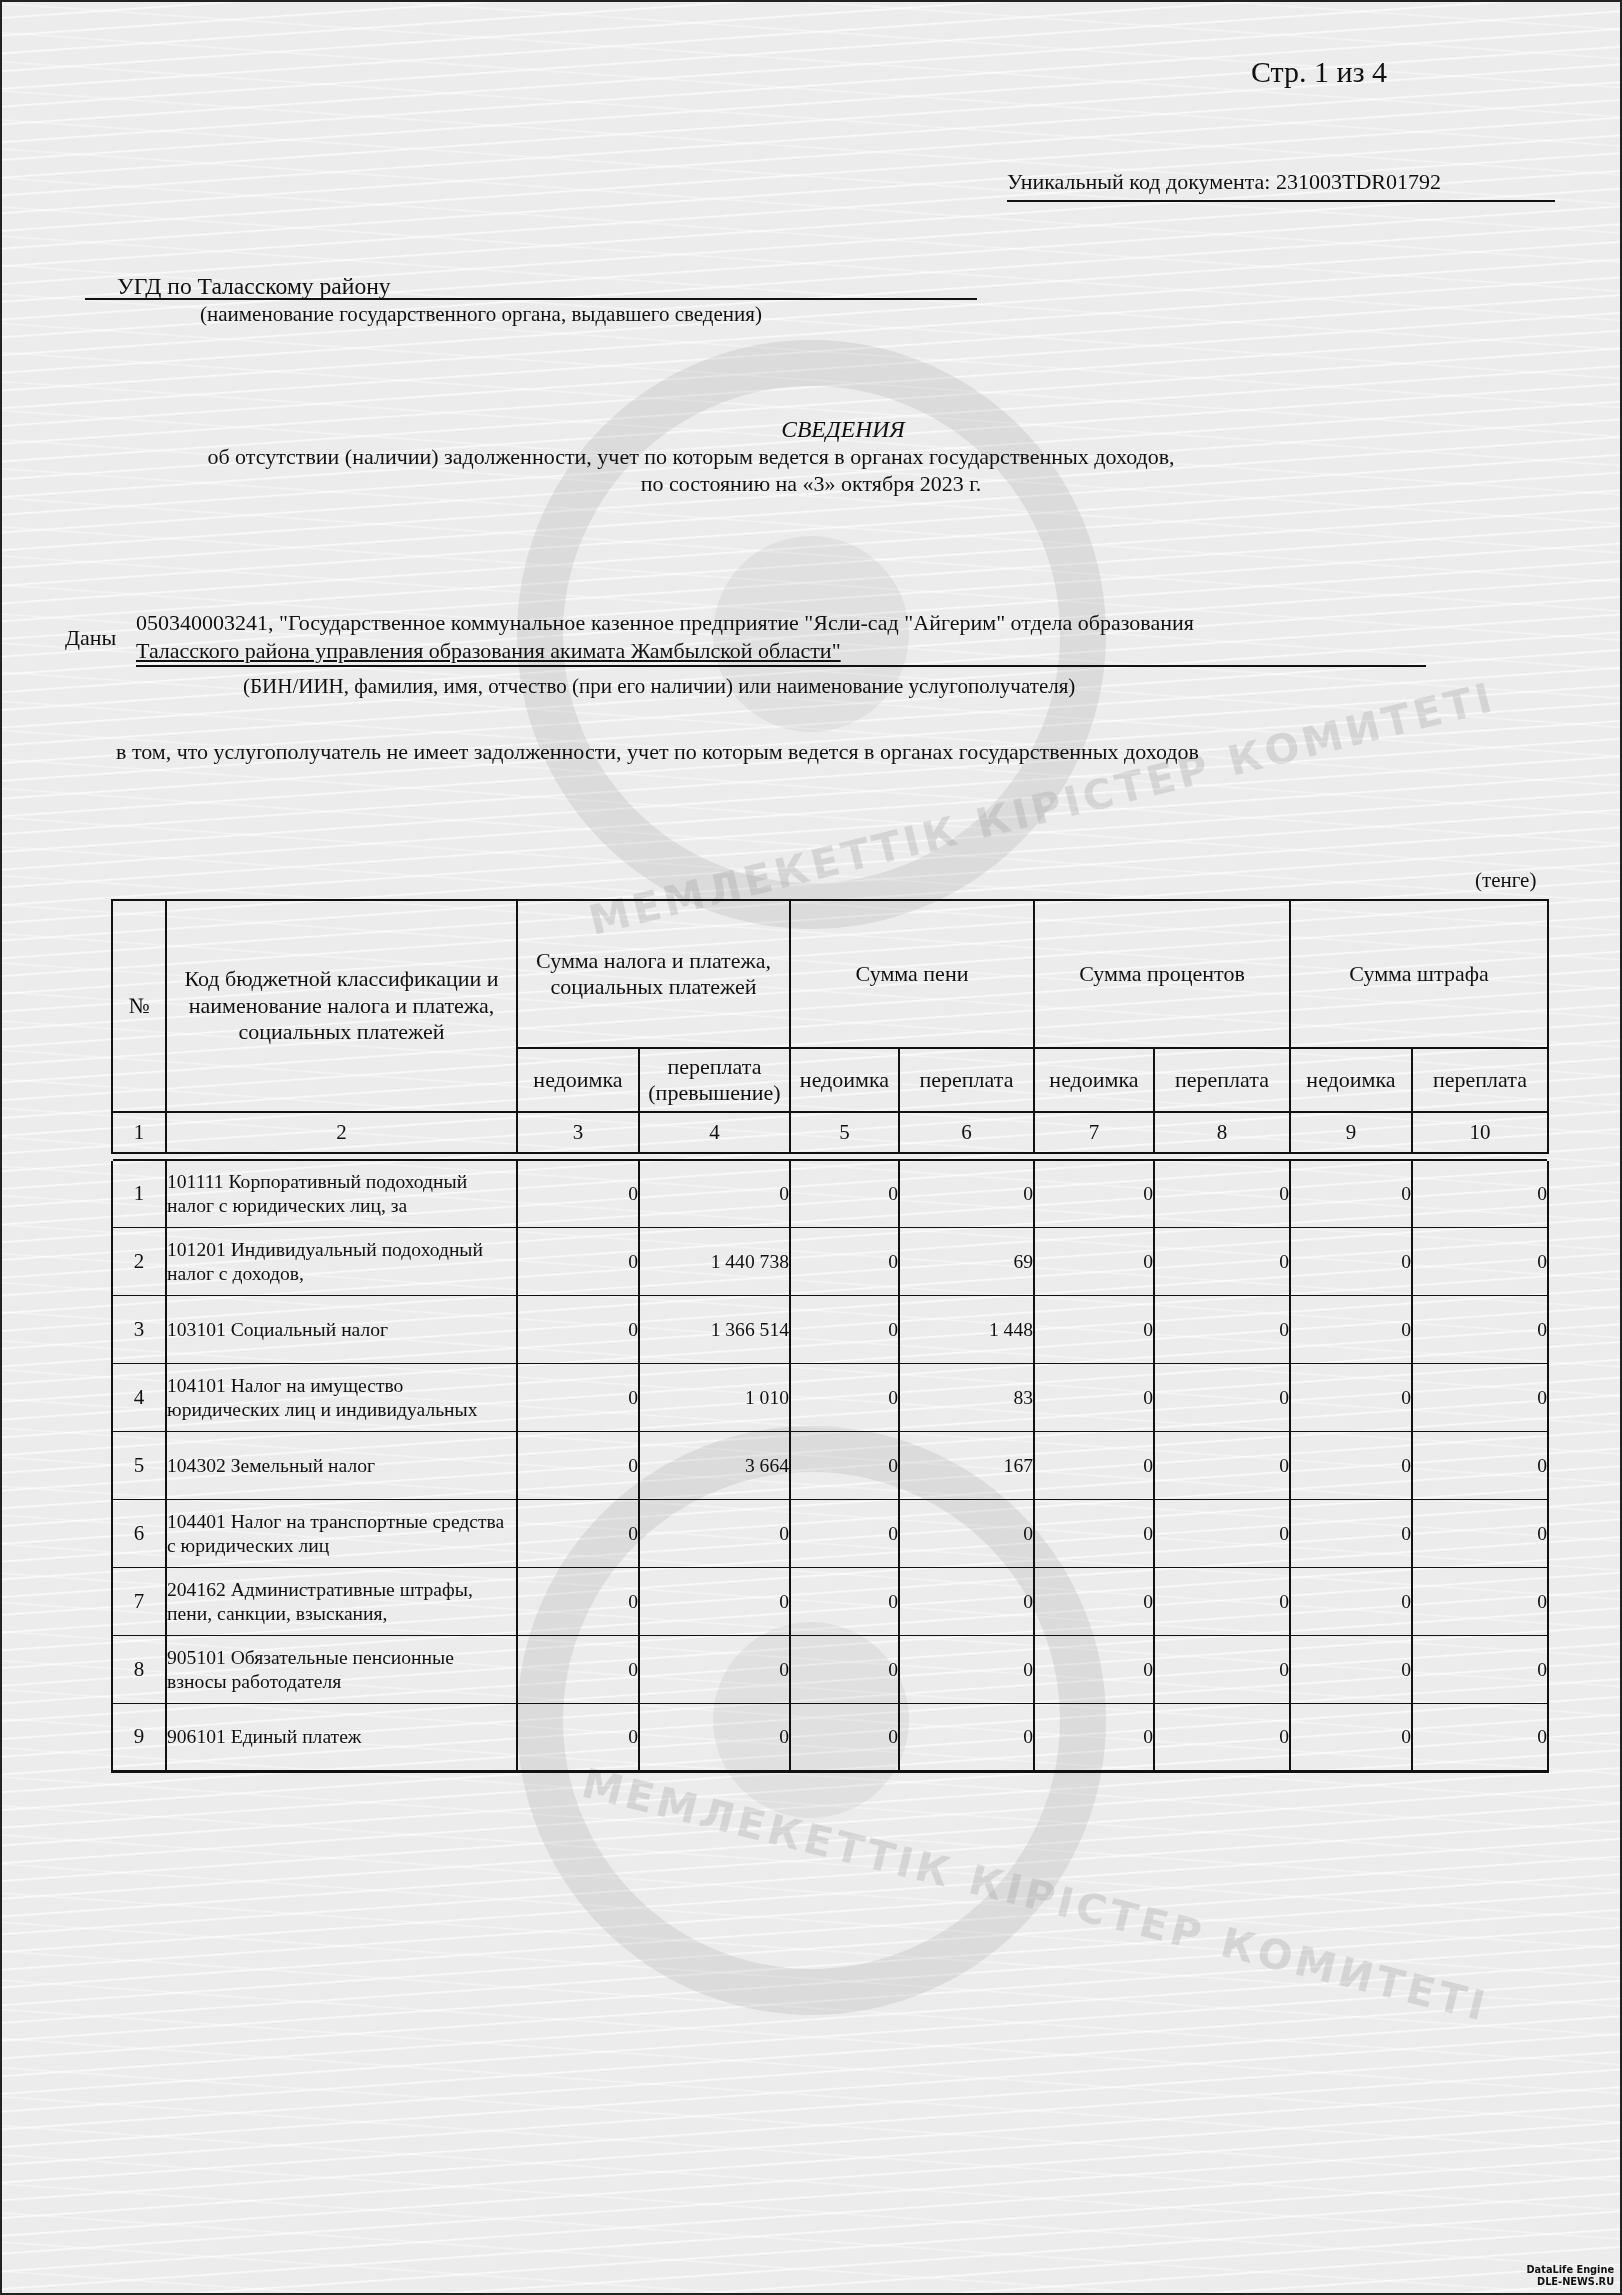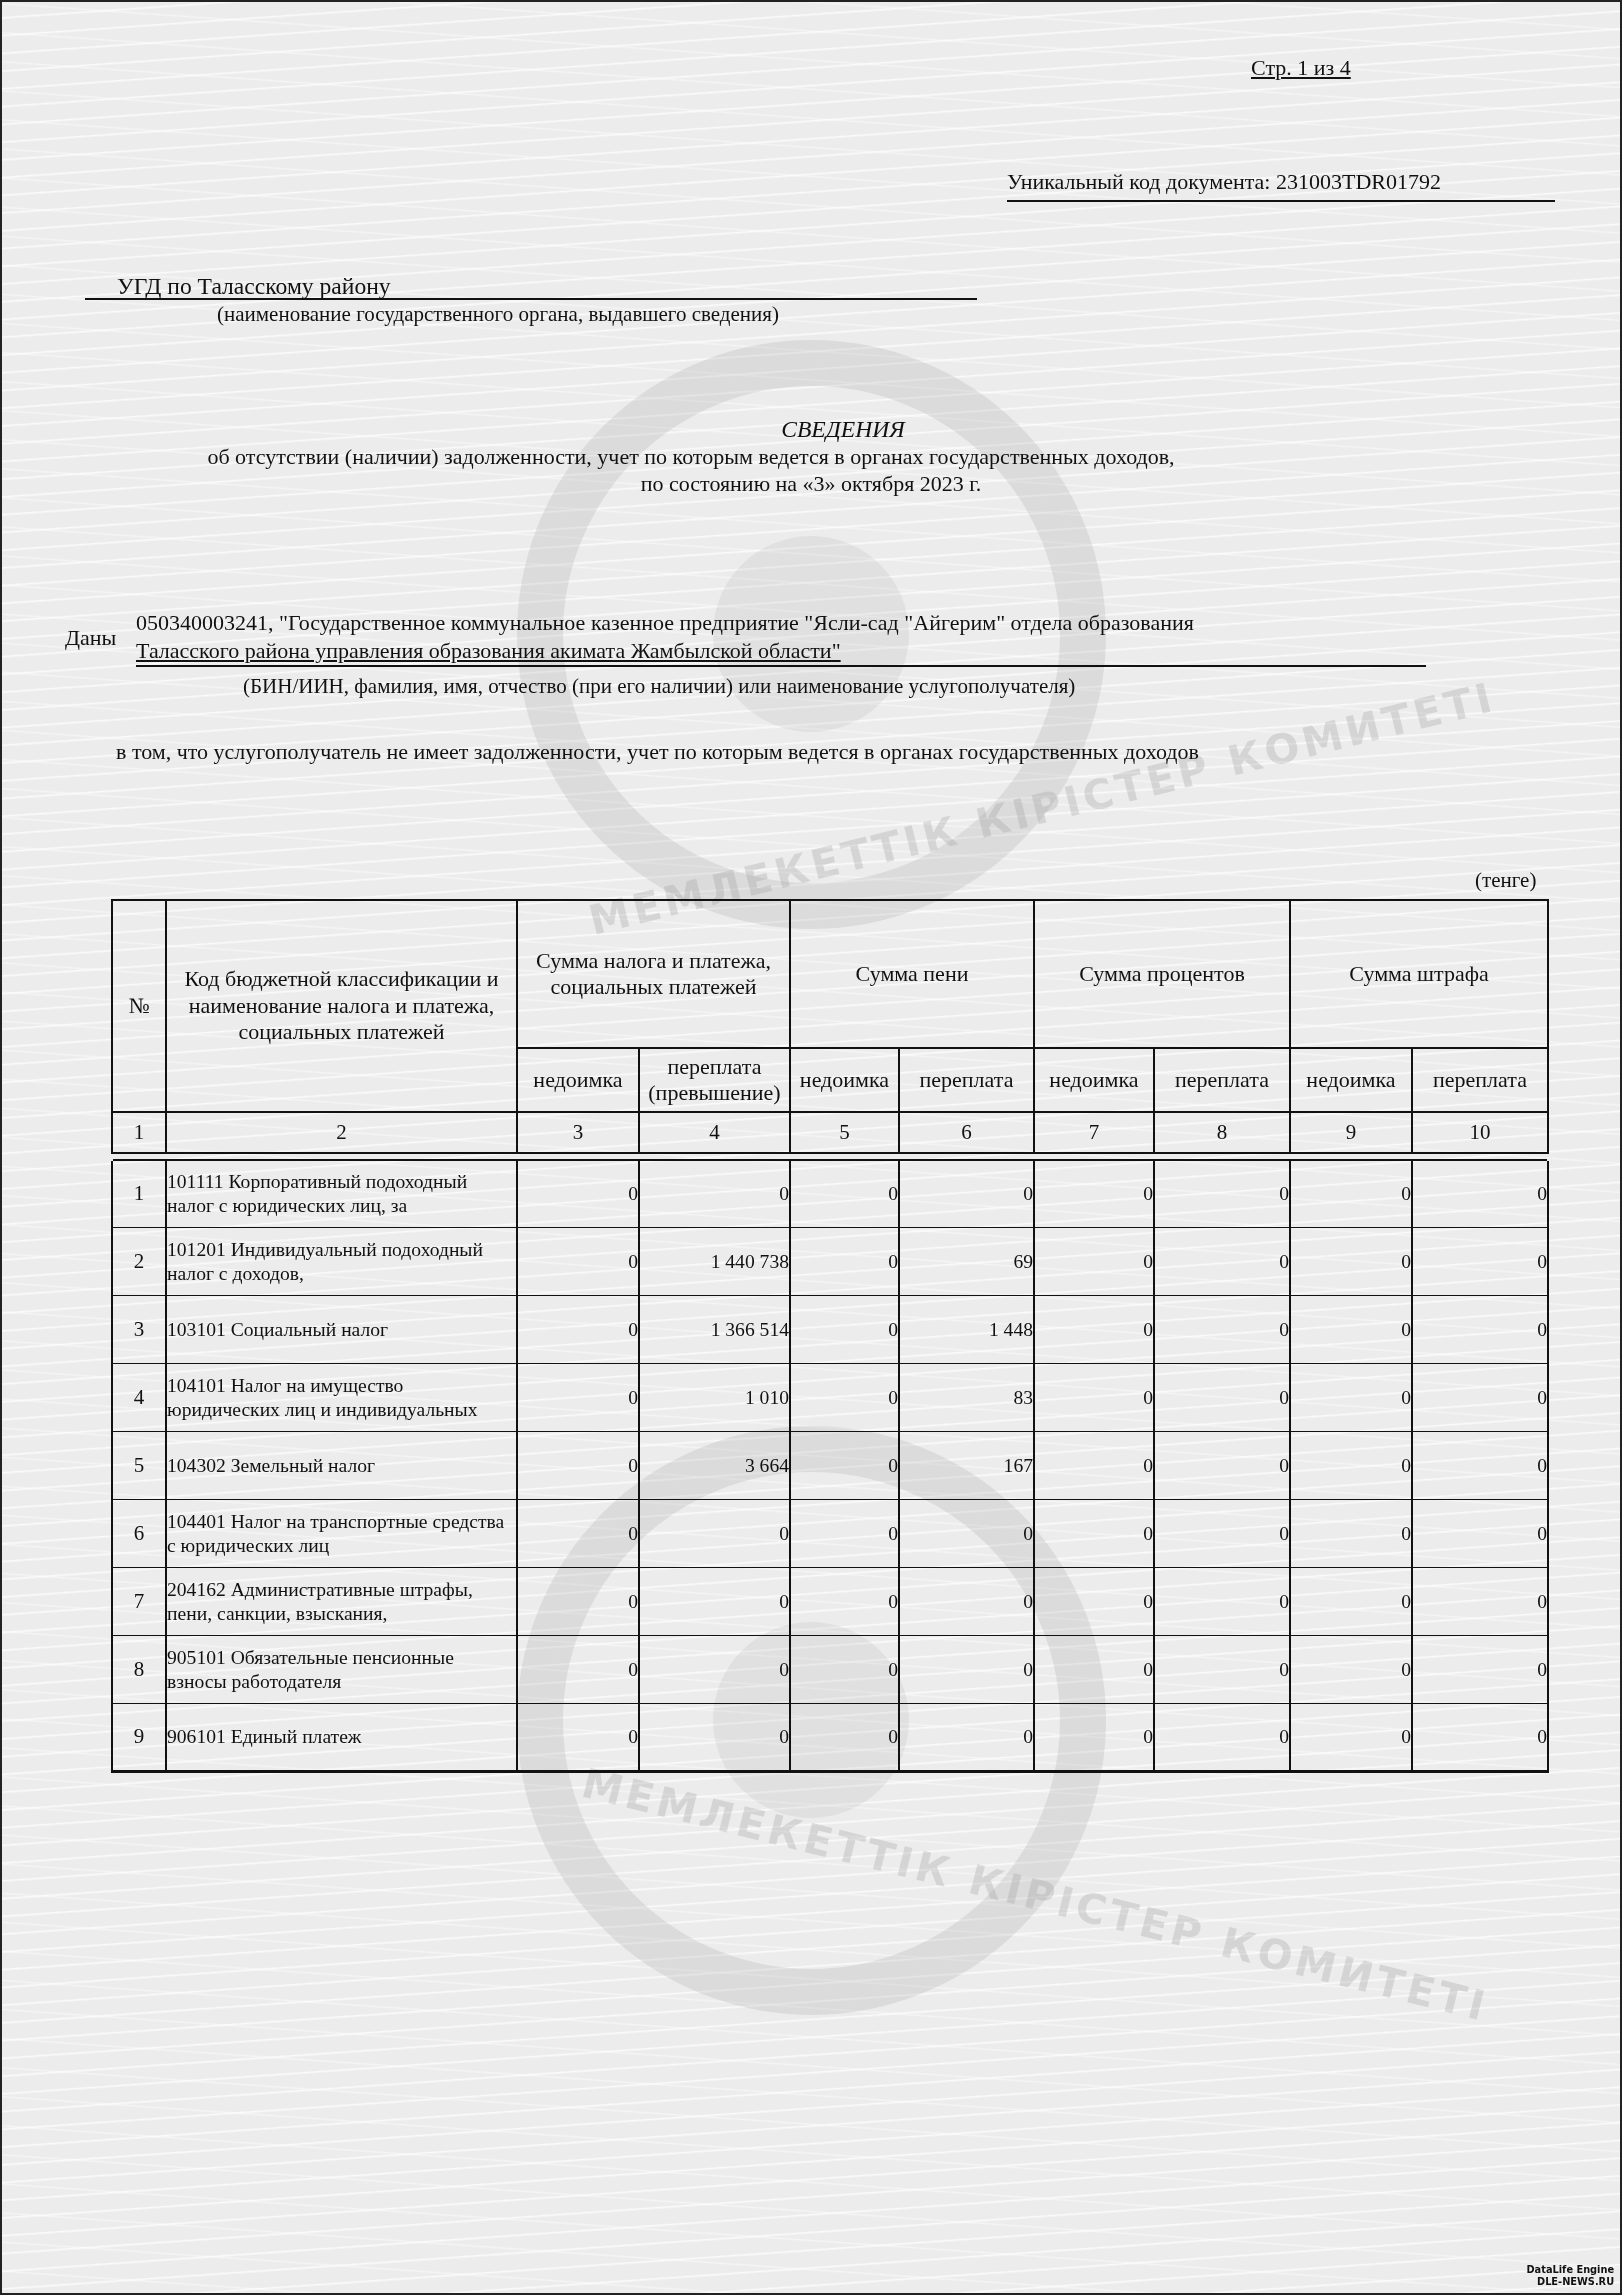--- a/index.html
+++ b/index.html
@@ -27,21 +27,21 @@
     background: rgba(170,170,170,0.18);
   }
   .emblem-text {
     position: absolute; font-family: "DejaVu Sans", sans-serif; font-weight: bold;
     color: rgba(150,150,150,0.28); font-size: 41px; letter-spacing: 3.9px;
     white-space: nowrap;
   }
   .abs { position: absolute; white-space: nowrap; }
   .t34 { font-size: 22px; }
   .t36 { font-size: 23.6px; margin-left: 32px; }
-  .t38 { font-size: 22px; text-decoration: underline; }
+  .t38 { font-size: 30px; }
   .t32 { font-size: 21px; }
   .bold { font-weight: bold; }
   .underline-line { position: absolute; height: 2.6px; background: #111; }
 
   table.debt {
     position: absolute; left: 111px; top: 899px;
     border-collapse: collapse; table-layout: fixed;
     font-size: 21px;
   }
   table.debt td, table.debt th {
@@ -76,21 +76,21 @@
 <div class="emblem-inner" style="left:713px; top:1622px; width:196px; height:196px;"></div>
 <div class="emblem-text" style="left:569px; top:1871px; transform: rotate(14deg);">МЕМЛЕКЕТТІК КІРІСТЕР КОМИТЕТІ</div>
 
 <div class="abs t38" style="left:1251px; top:55px;">Стр. 1 из 4</div>
 
 <div class="abs t34" style="left:1007px; top:169px;">Уникальный код документа: 231003TDR01792</div>
 <div class="underline-line" style="left:1007px; top:200px; width:548px; height:2px;"></div>
 
 <div class="abs t36" style="left:85px; top:273px;">УГД по Таласскому району</div>
 <div class="underline-line" style="left:85px; top:298px; width:892px; height:2px;"></div>
-<div class="abs t32" style="left:200px; top:302px;margin-left:17px;">(наименование государственного органа, выдавшего сведения)</div>
+<div class="abs t32" style="left:200px; top:302px;">(наименование государственного органа, выдавшего сведения)</div>
 
 <div class="abs t36" style="left:0; width:1622px; text-align:center; top:416px;font-style:italic;">СВЕДЕНИЯ</div>
 <div class="abs t34 bold" style="left:0; width:1382px; text-align:center; top:444px; font-weight:normal;">об отсутствии (наличии) задолженности, учет по которым ведется в органах государственных доходов,</div>
 <div class="abs t34" style="left:0; width:1622px; text-align:center; top:471px;">по состоянию на «3» октября 2023 г.</div>
 
 <div class="abs t34" style="left:65px; top:625px;">Даны</div>
 <div class="abs t34" style="left:136px; top:610px;">050340003241, "Государственное коммунальное казенное предприятие "Ясли-сад "Айгерим" отдела образования</div>
 <div class="abs t34" style="left:136px; top:638px; text-decoration: underline;">Таласского района управления образования акимата Жамбылской области"</div>
 <div class="underline-line" style="left:136px; top:665px; width:1290px; height:2px;"></div>
 <div class="abs t32" style="left:243px; top:674px;">(БИН/ИИН, фамилия, имя, отчество (при его наличии) или наименование услугополучателя)</div>

